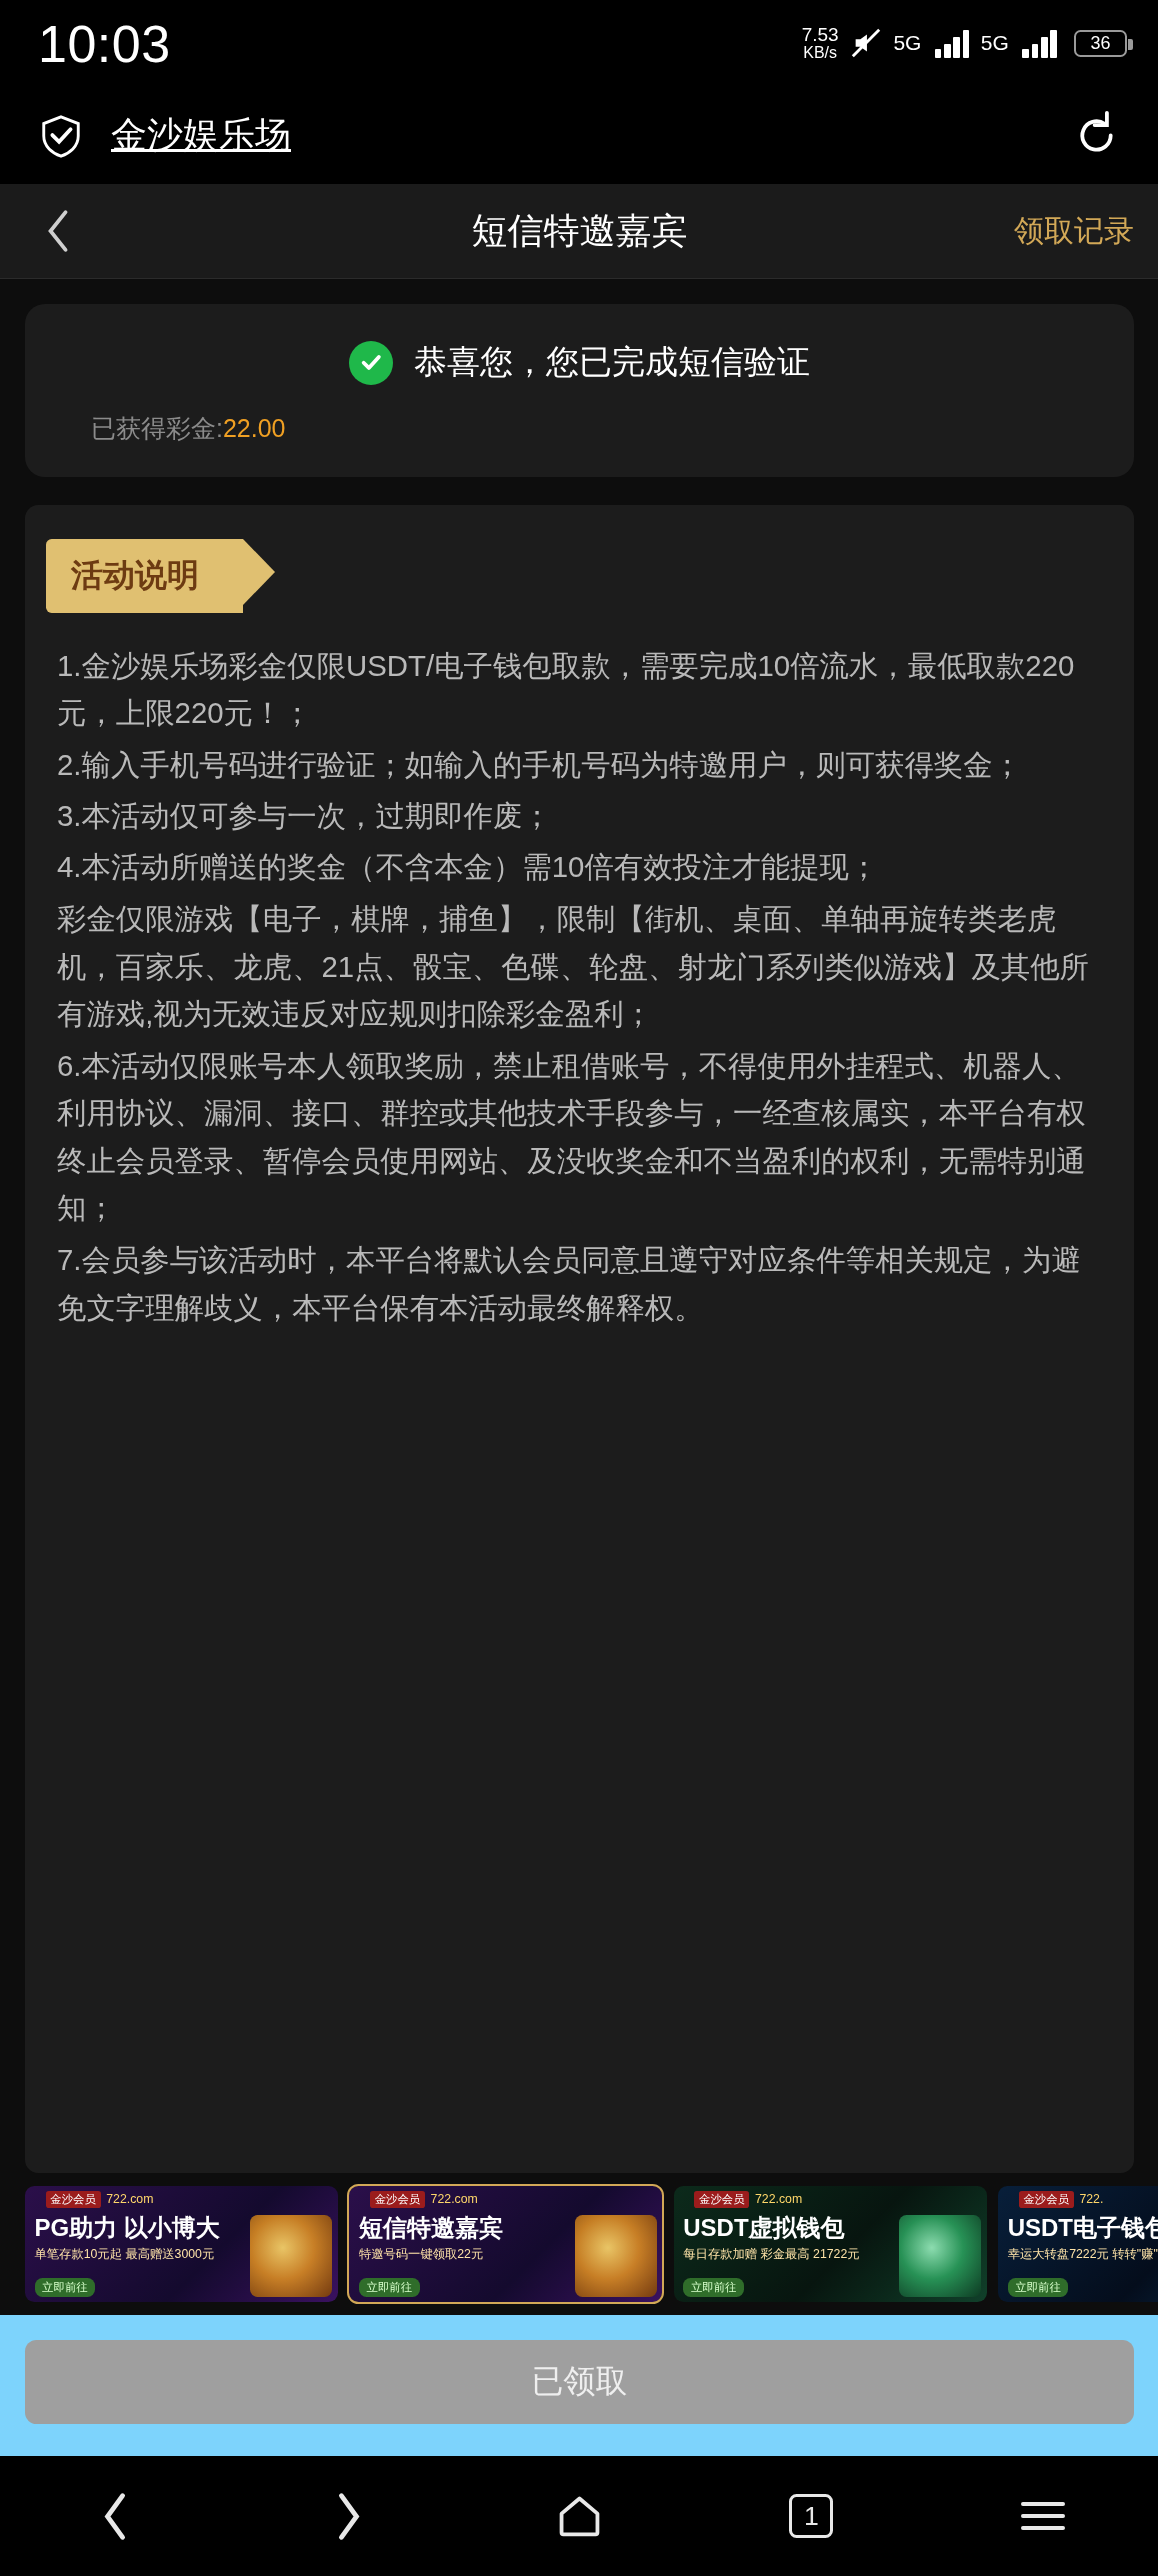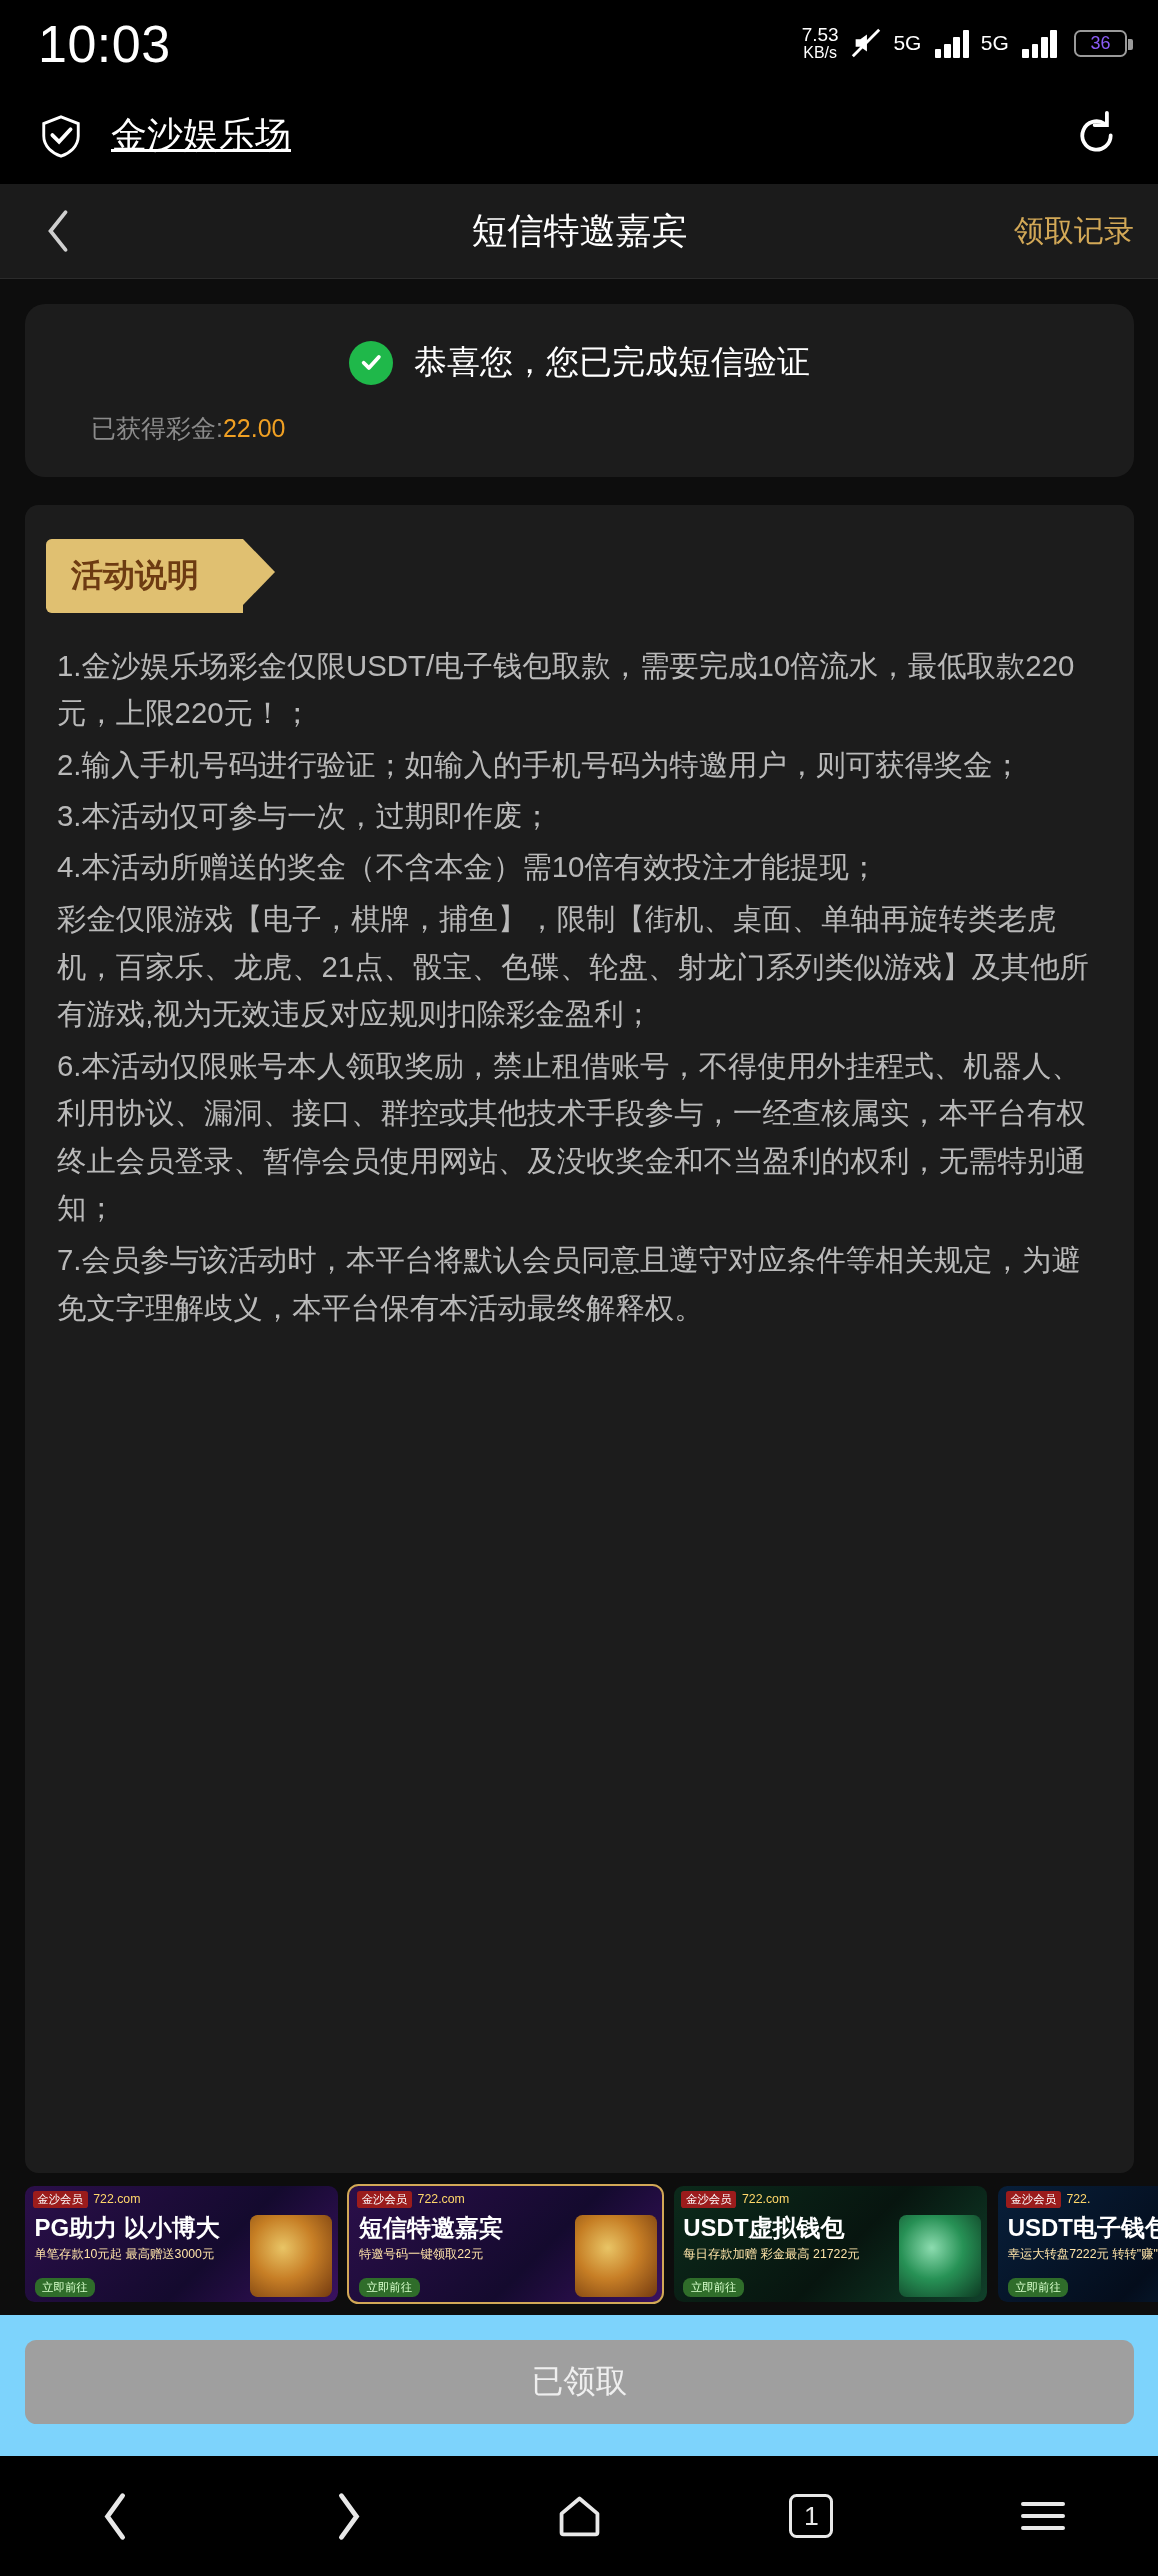--- a/index.html
+++ b/index.html
@@ -76,21 +76,21 @@
     margin-left: 5.7px;
   }
   .battery:after {
     content: "";
     position: absolute;
     right: -7.6px; top: 7.6px;
     width: 4.7px; height: 10.4px;
     background: #9a9a9a;
     border-radius: 0 1.9px 1.9px 0;
   }
-  .battery span { font-size: 18px; color: #8b5cf6; }
+  .battery span { font-size: 18px; color: #ffffff; }
 
   
   .appbar {
     height: 97px;
     flex: 0 0 97px;
     background: #000;
     display: flex;
     align-items: center;
     padding: 0 36px 0 38px;
     color: #fff;
@@ -230,20 +230,21 @@
     border-radius: 9.5px;
     overflow: hidden;
     background: linear-gradient(135deg,#2b0f4a 0%,#140a2e 60%,#3a1160 100%);
     color: #fff;
   }
   .promo.sel { outline: 2.8px solid #d2a857; }
   .promo .ptop {
     display: flex; align-items: center; gap: 5.7px;
     padding: 4.7px 5.7px 0 7.6px;
     font-size: 12.3px;
+    margin-left: 13px;
   }
   .promo .pbadge {
     background: #9b1c1c;
     border-radius: 2.8px;
     padding: 0.9px 4.7px;
     font-size: 11.4px;
     white-space: nowrap;
   }
   .promo .pdom { color: #ffd76a; font-size: 12.3px; }
   .promo .ptitle {

